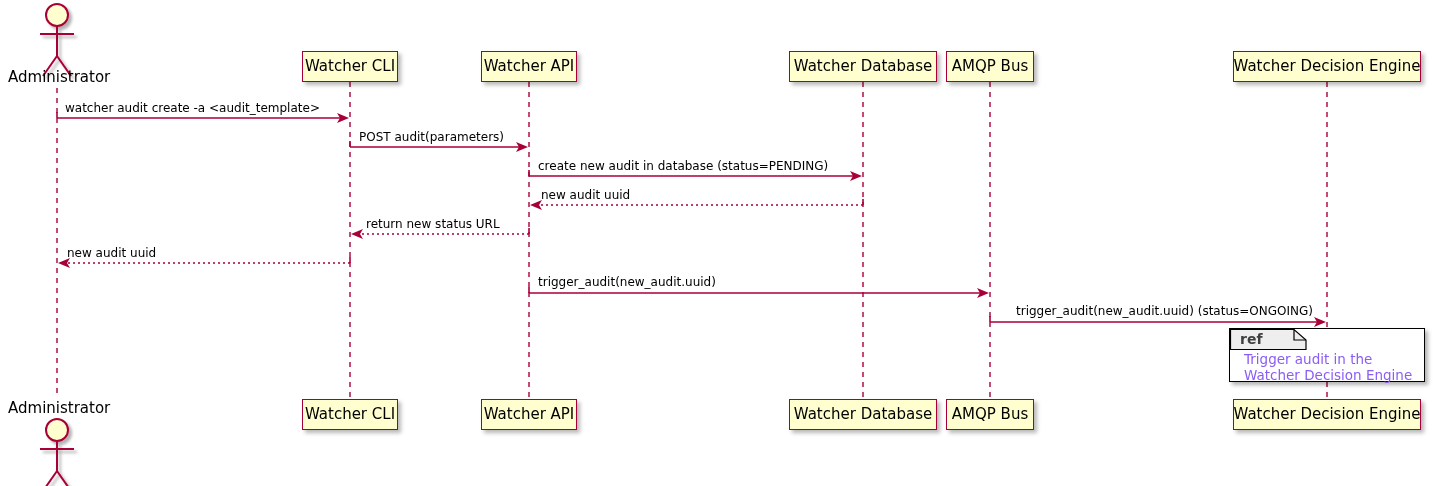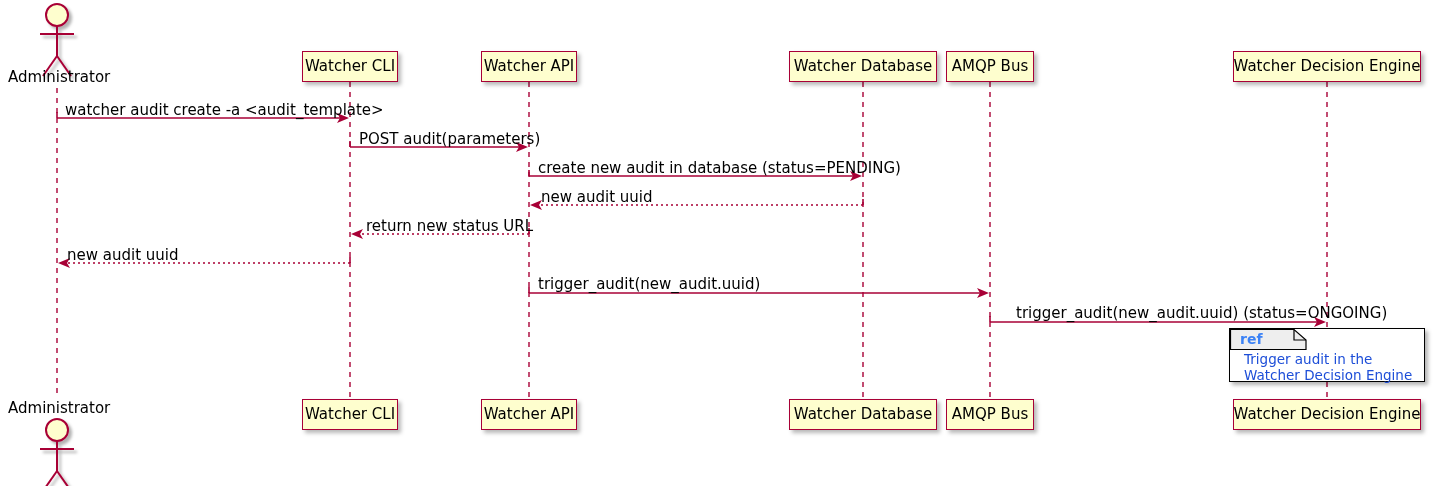--- a/index.html
+++ b/index.html
@@ -43,21 +43,21 @@
   }
   .actor-label {
     position: absolute;
     font-size: 15px;
     color: #000000;
     white-space: nowrap;
     font-family: "DejaVu Sans", sans-serif;
   }
   .msg-label {
     position: absolute;
-    font-size: 15px;
+    font-size: 12px;
     color: #000000;
     white-space: nowrap;
     font-family: "DejaVu Sans", sans-serif;
   }
   .ref-frame {
     position: absolute;
     box-sizing: border-box;
     background: #FFFFFF;
     border: 1.5px solid #000000;
     box-shadow: 3px 3px 4px rgba(0,0,0,0.30);
@@ -69,30 +69,30 @@
     height: 20px;
     width: 64px;
     background: #EEEEEE;
   }
   .ref-tab-label {
     position: absolute;
     left: 10px;
     top: 2px;
     font-size: 14px;
     font-weight: bold;
-    color: #3b82f6;
+    color: #404040;
     font-family: "DejaVu Sans", sans-serif;
   }
   .ref-body {
     position: absolute;
     left: 14px;
     top: 22px;
     font-size: 13.5px;
     line-height: 16px;
-    color: #1d4ed8;
+    color: #8b5cf6;
     white-space: pre-line;
     font-family: "DejaVu Sans", sans-serif;
   }
 </style>
 </head>
 <body>
 
 <div id="diagram">
 
   <svg class="layer" viewBox="0 0 1434 486">

